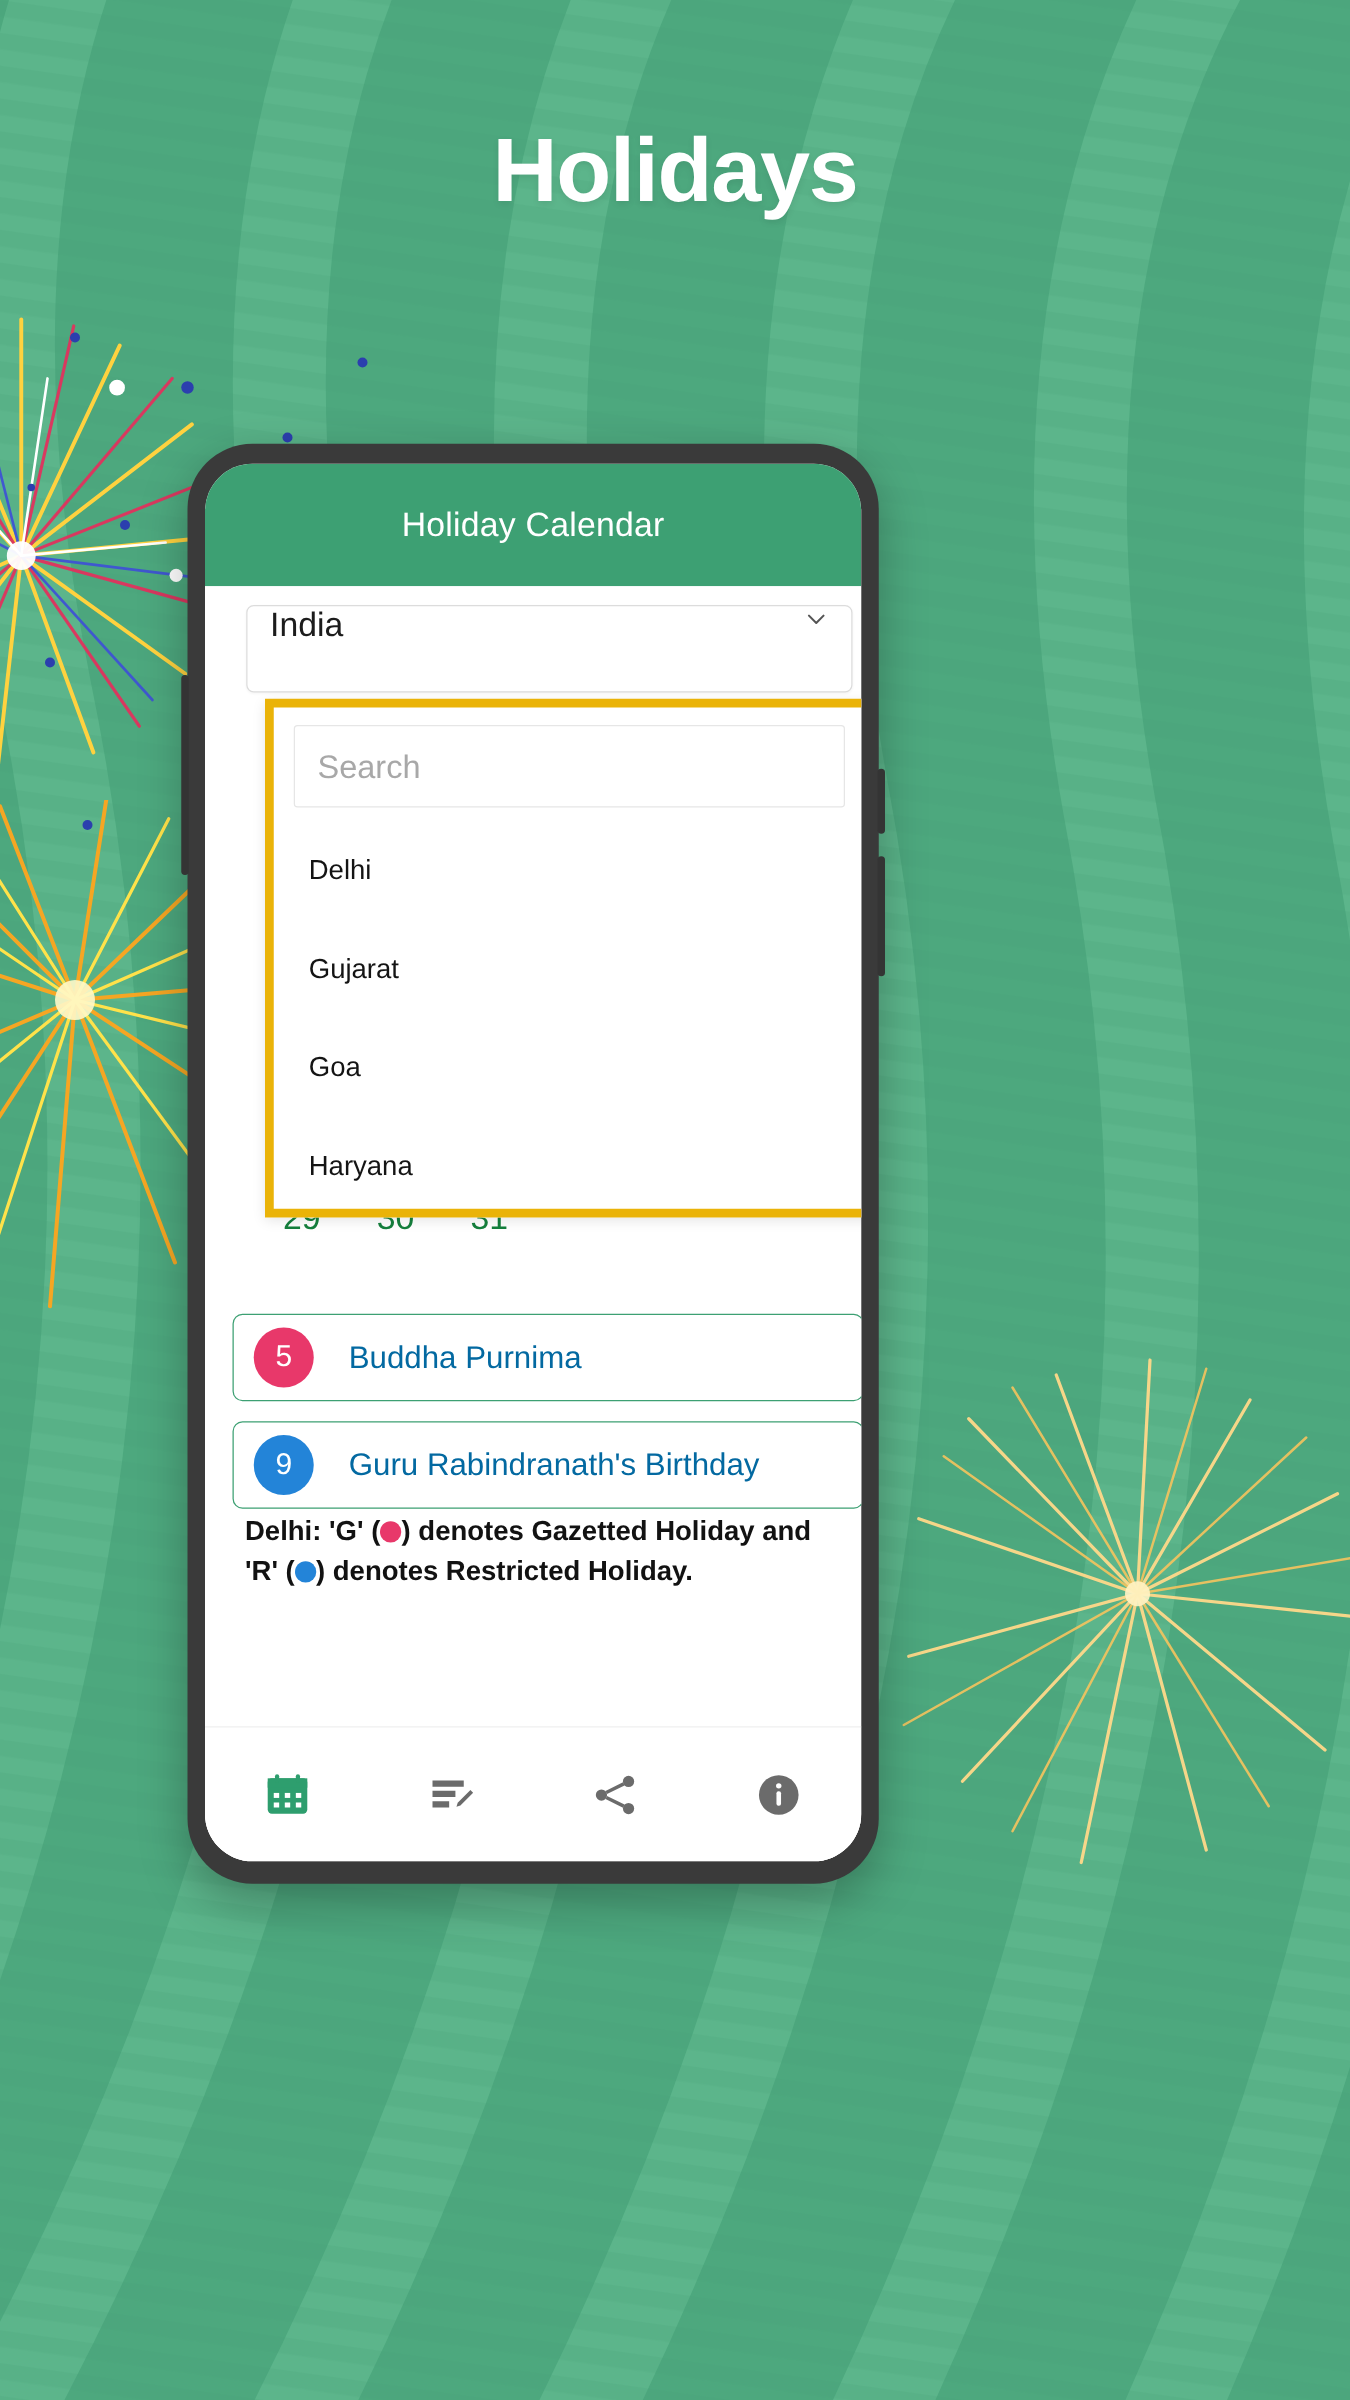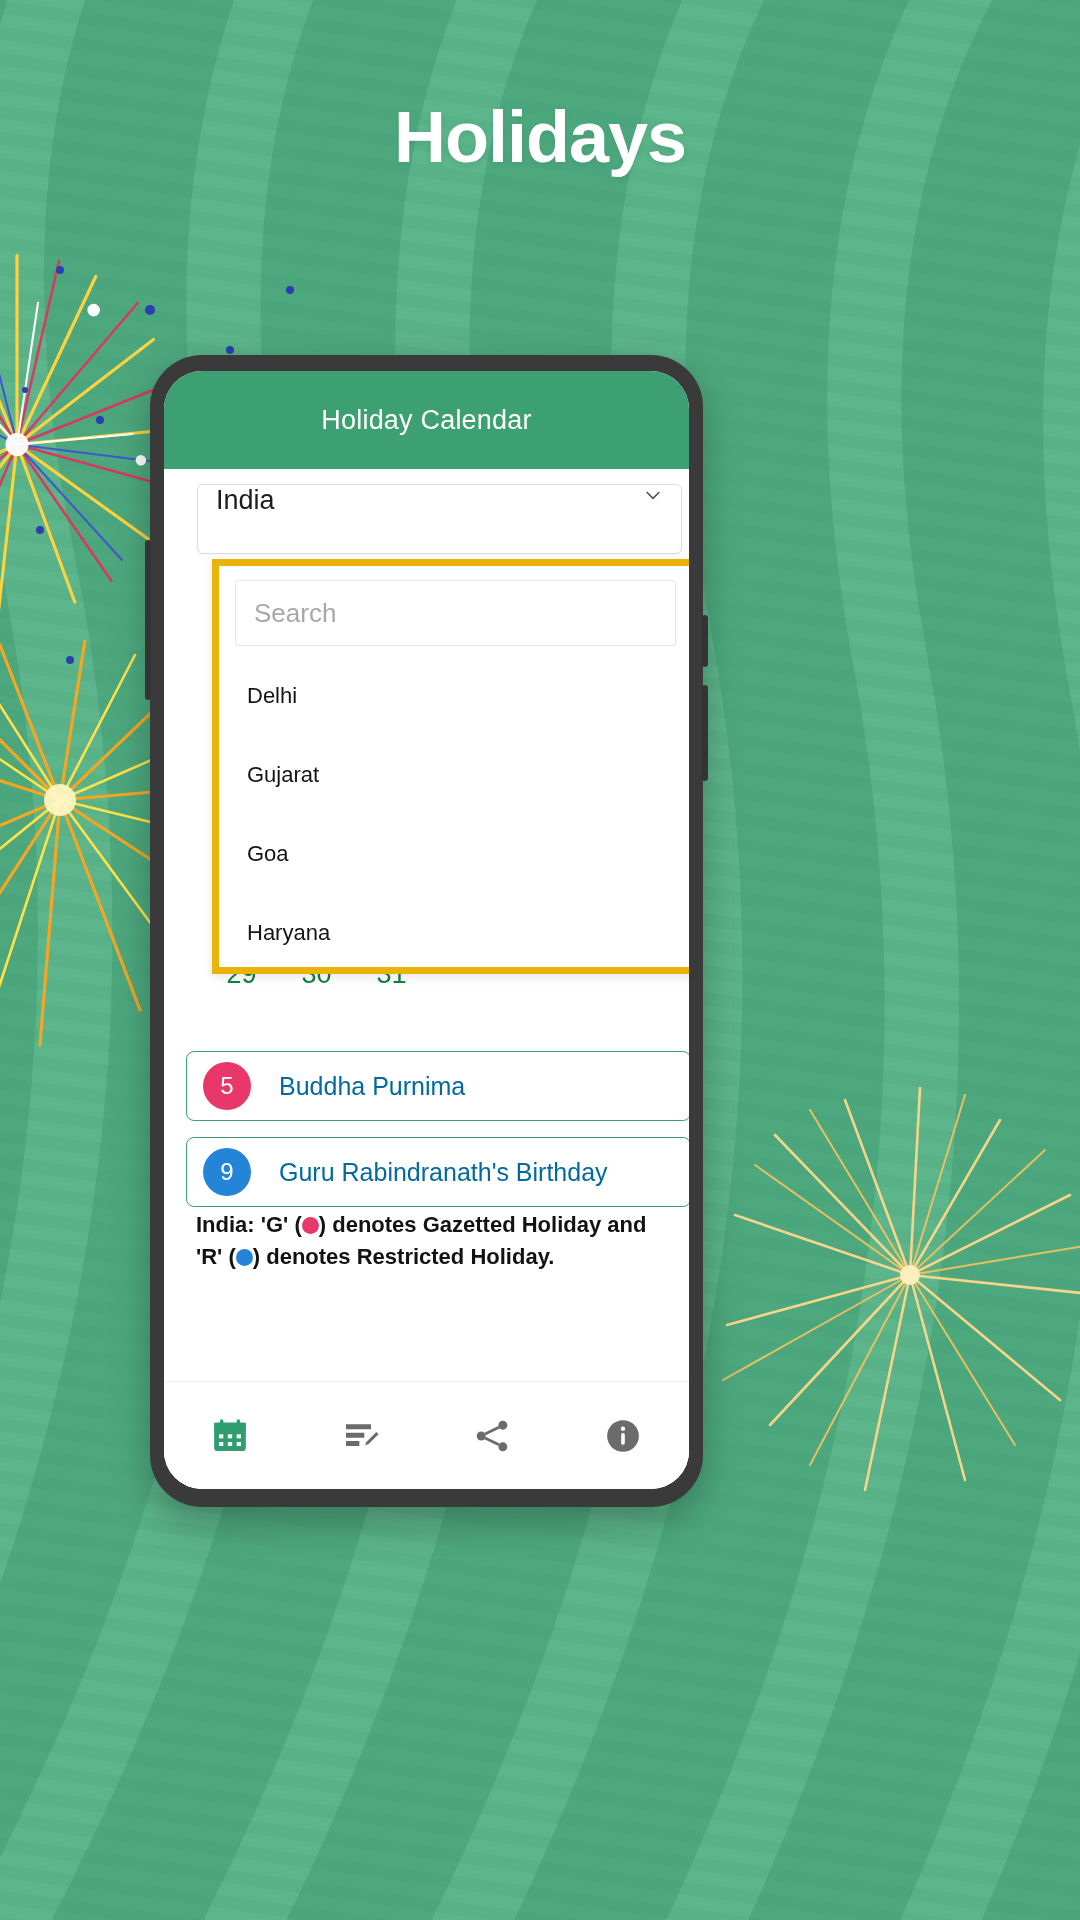--- a/index.html
+++ b/index.html
@@ -332,21 +332,21 @@
         <div class="hcard">
           <span class="badge" style="background:#e8386a">5</span>
           <span class="hname">Buddha Purnima</span>
         </div>
         <div class="hcard">
           <span class="badge" style="background:#2384d8">9</span>
           <span class="hname">Guru Rabindranath's Birthday</span>
         </div>
       </div>
 
-      <div class="note"><span>India: 'G' (</span><span class="dot" style="background:#e8386a"></span><span>) denotes Gazetted Holiday and 'R' (</span><span class="dot" style="background:#2384d8"></span><span>) denotes Restricted Holiday.</span></div>
+      <div class="note"><span>Delhi: 'G' (</span><span class="dot" style="background:#e8386a"></span><span>) denotes Gazetted Holiday and 'R' (</span><span class="dot" style="background:#2384d8"></span><span>) denotes Restricted Holiday.</span></div>
 
       <div class="bottomnav">
         <div class="navitem">
           <svg width="40" height="40" viewBox="0 0 24 24">
             <rect x="2.5" y="4" width="19" height="17" rx="2" fill="#2e9e6e"></rect>
             <rect x="2.5" y="4" width="19" height="4.5" fill="#2e9e6e"></rect>
             <rect x="6" y="2" width="2" height="4" rx="1" fill="#2e9e6e"></rect>
             <rect x="16" y="2" width="2" height="4" rx="1" fill="#2e9e6e"></rect>
             <g fill="#ffffff">
               <rect x="5.4" y="11" width="2.6" height="2.4"></rect>

